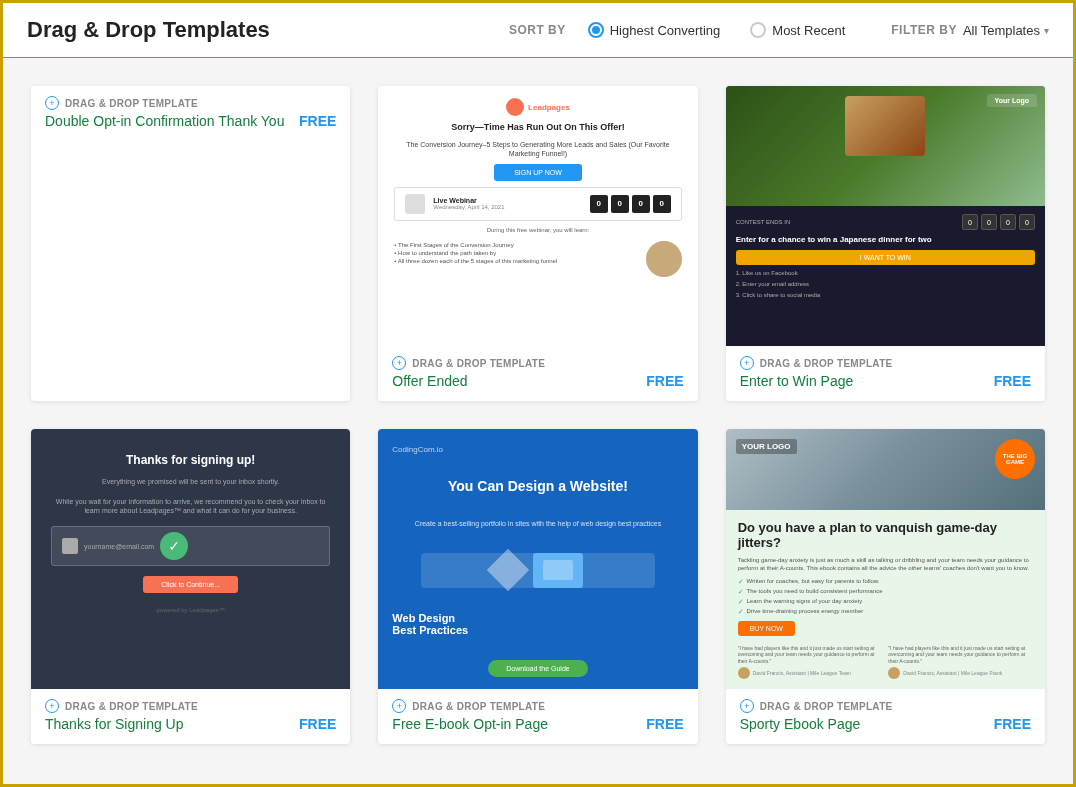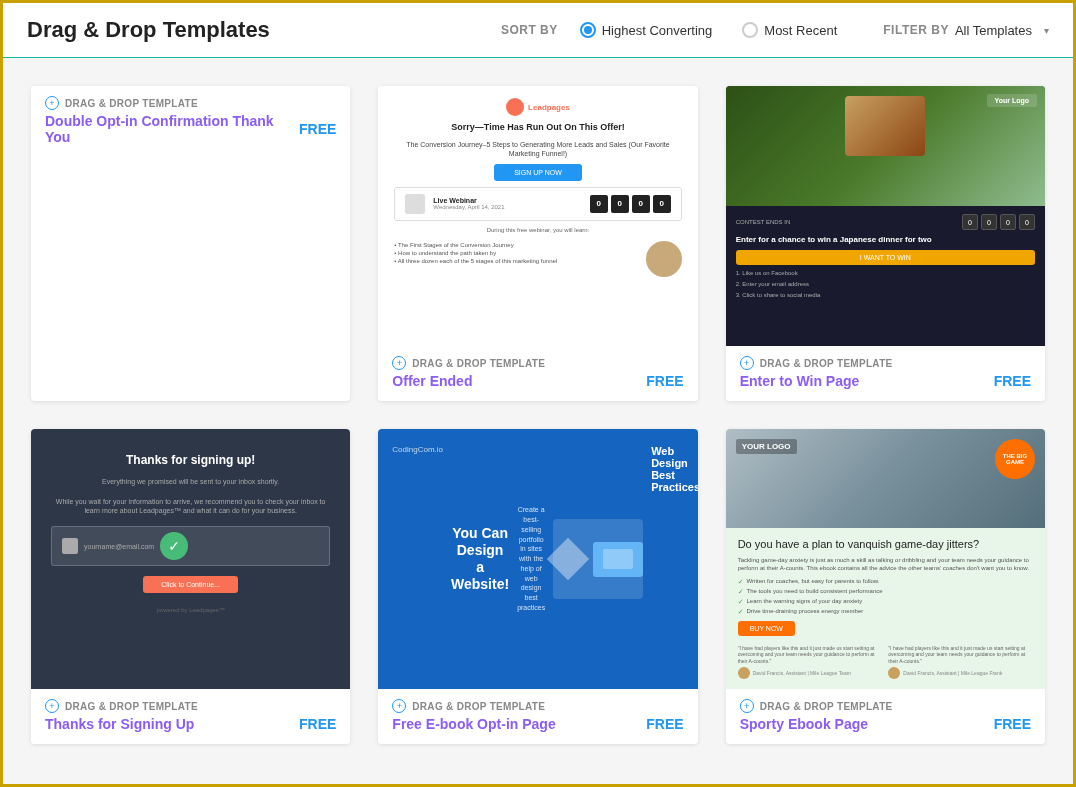--- a/index.html
+++ b/index.html
@@ -94,21 +94,21 @@
     }
 
     .filter-select {
       font-size: 13px;
       color: #333;
       background: none;
       border: none;
       cursor: pointer;
       display: flex;
       align-items: center;
-      gap: 12px;
+      gap: 4px;
     }
 
     .chevron-down {
       font-size: 10px;
       color: #888;
     }
 
     .templates-grid {
       display: grid;
       grid-template-columns: repeat(3, 1fr);
@@ -428,23 +428,24 @@
     .thumb-4-logo {
       font-size: 6px;
       color: #666;
       margin-top: 4px;
     }
 
     
     .thumb-5 {
       background: #1565c0;
       display: flex;
+      flex-direction: column;
       align-items: center;
       padding: 16px 14px;
-      gap: 8px;
+      gap: 24px;
     }
     .thumb-5-logo {
       font-size: 8px;
       color: rgba(255,255,255,0.7);
       align-self: flex-start;
     }
     .thumb-5-title {
       font-size: 14px;
       font-weight: 800;
       color: #fff;
@@ -519,22 +520,22 @@
       font-weight: 700;
       text-align: center;
     }
     .thumb-6-body {
       padding: 10px 12px;
       display: flex;
       flex-direction: column;
       gap: 5px;
     }
     .thumb-6-title {
-      font-size: 11px;
-      font-weight: 400;
+      font-size: 13px;
+      font-weight: 700;
       color: #222;
       line-height: 1.2;
     }
     .thumb-6-text {
       font-size: 6px;
       color: #555;
       line-height: 1.4;
     }
     .thumb-6-list {
       display: flex;
@@ -621,22 +622,22 @@
     }
 
     .template-name-row {
       display: flex;
       align-items: center;
       justify-content: space-between;
     }
 
     .template-name {
       font-size: 14px;
-      color: #8b5cf6;
-      font-weight: 700;
+      color: #15803d;
+      font-weight: 400;
     }
 
     .template-price {
       font-size: 14px;
       font-weight: 700;
       color: #2196f3;
     }
   </style>
 </head>
 <body>

